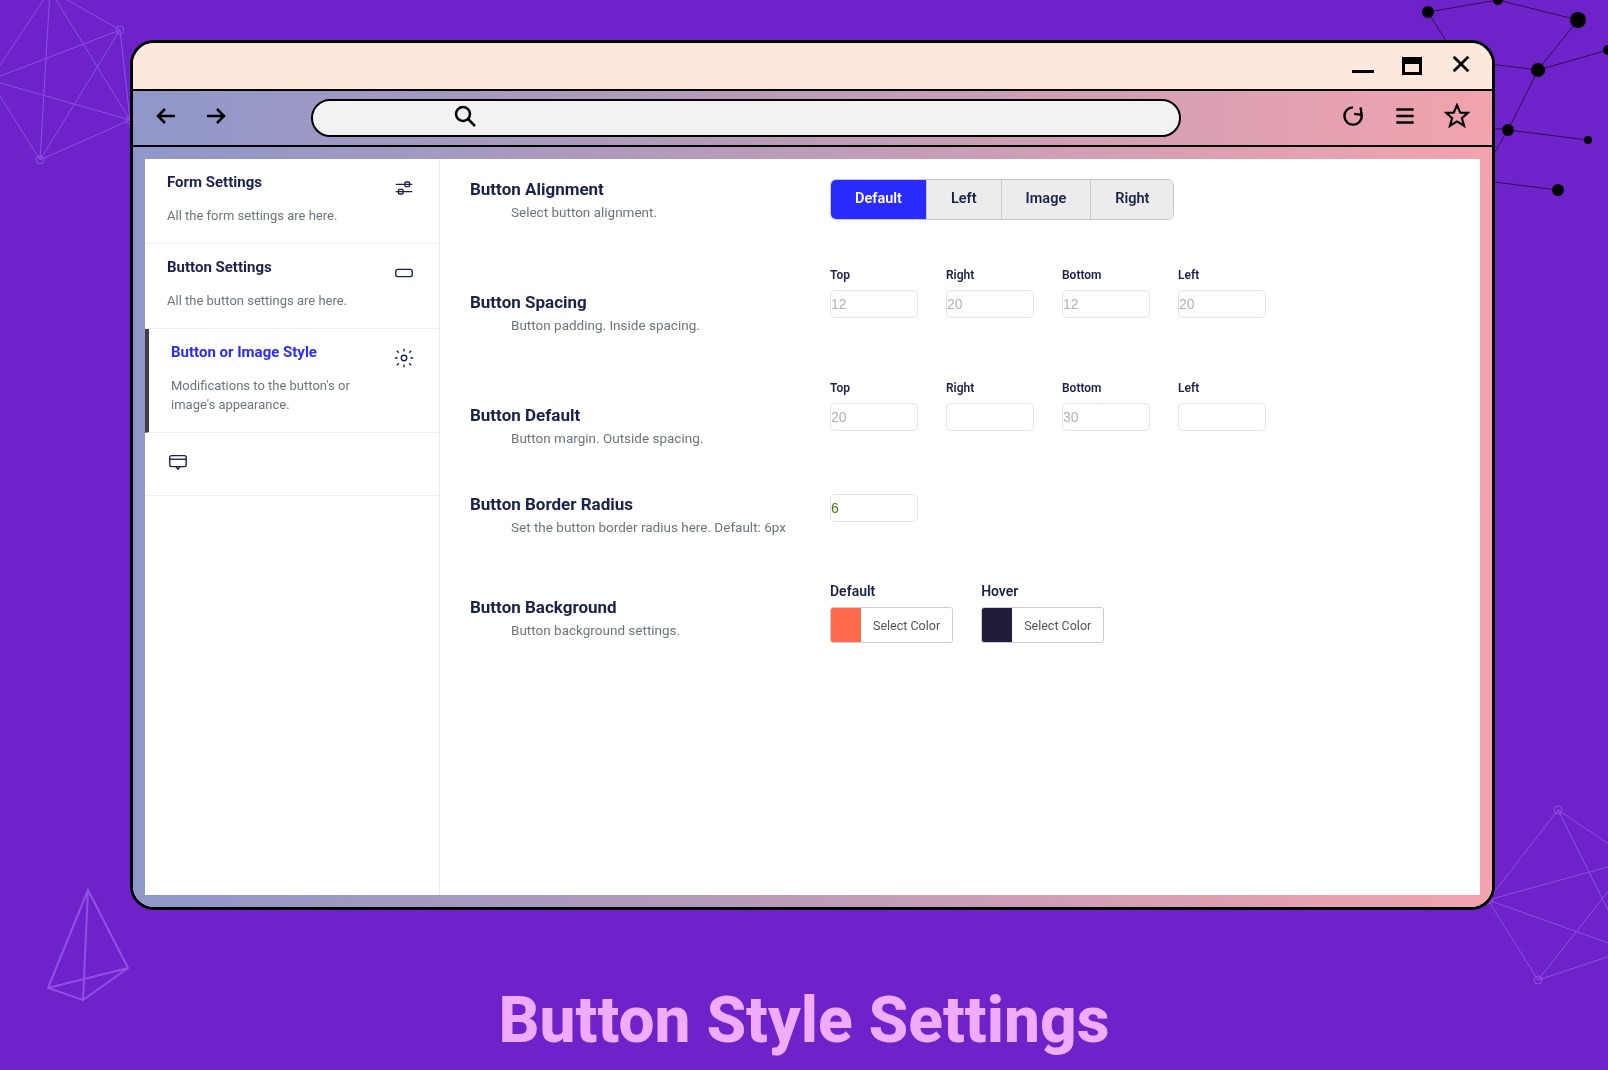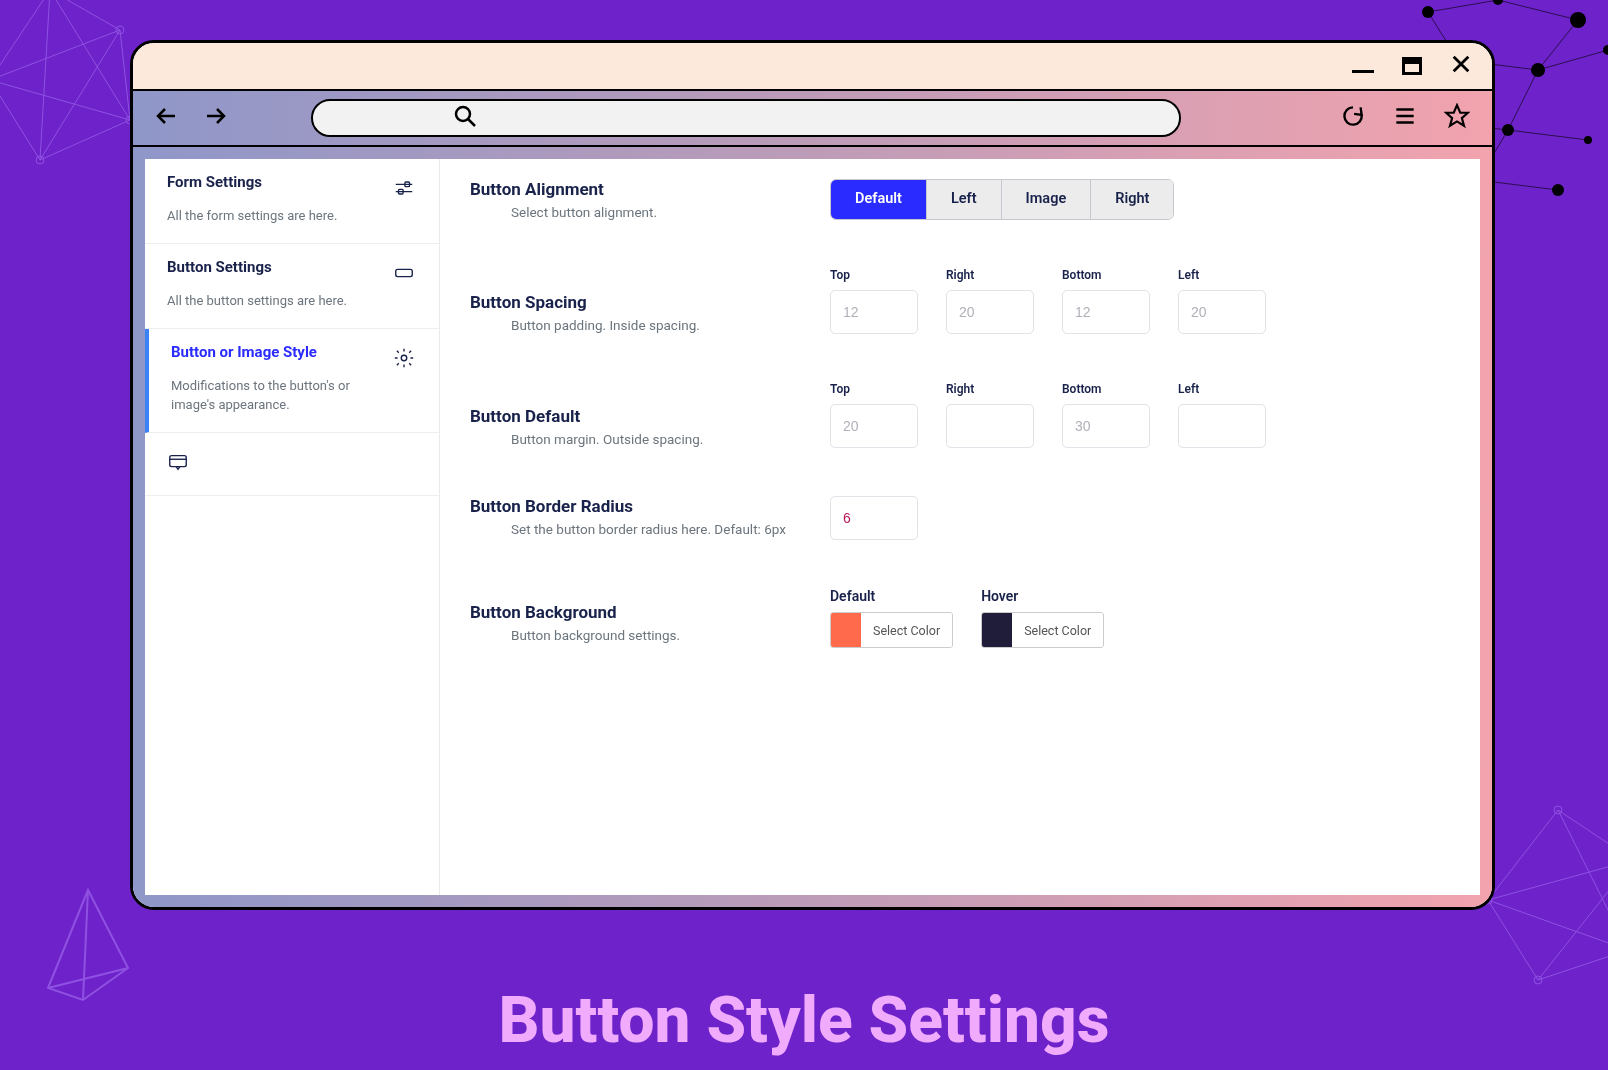--- a/index.html
+++ b/index.html
@@ -89,21 +89,21 @@
     align-items:flex-start;
     gap:10px;
     cursor:pointer;
     position:relative;
   }
   .side-text { flex:1; }
   .side-title { font-weight:700; font-size:15px; color:#19224a; margin-bottom:4px; }
   .side-desc { font-size:13px; color:#6c757d; line-height:1.4;margin-top:16px; }
   .side-icon { width:24px; margin-top:4px; color:#19224a; flex-shrink:0; }
   .side-icon svg { width:22px; height:22px; stroke:#19224a; fill:none; stroke-width:1.5; }
-  .side-item.active { border-left: 4px solid #3b82f6; }
+  .side-item.active { border-left: 4px solid #404040; }
   .side-item.active .side-title { color:#2a2bff; }
   .main {
     flex:1;
     padding: 20px 30px 30px 30px;
     overflow-y:auto;
   }
   .setting-row {
     display:flex;
     margin-bottom: 48px;
   }
@@ -119,22 +119,22 @@
     background:#ececec;
     color:#19224a;
     border-right:1px solid #c7c7d0;
     cursor:pointer;
   }
   .seg-btn:last-child { border-right:none; }
   .seg-btn.active { background:#2a2bff; color:#fff; }
   .dim-field { display:flex; flex-direction:column; gap:8px; width:88px; }
   .dim-label { font-size:12px; font-weight:600; color:#19224a; }
   .dim-input {
-    width:88px; height:44px; border:1px solid #e2e2e8; border-radius:5px;
-    padding: 0 12px; font-size:14px; color:#be185d;
+    width:88px; height:28px; border:1px solid #e2e2e8; border-radius:5px;
+    padding: 0 0; font-size:14px; color:#4d7c0f;
   }
   .dim-input::placeholder { color:#b0b0ba; }
   .color-field { display:flex; flex-direction:column; gap:8px; }
   .color-label { font-size:14px; font-weight:600; color:#19224a; }
   .color-box { display:flex; border:1px solid #ccc; border-radius:3px; overflow:hidden; height:36px; }
   .swatch { width:30px; height:100%; }
   .select-color { padding: 0 12px; font-size:12.5px; color:#555; display:flex; align-items:center; background:#fff; cursor:pointer; }
   .page-title {
     position:absolute;
     bottom: 12px;

